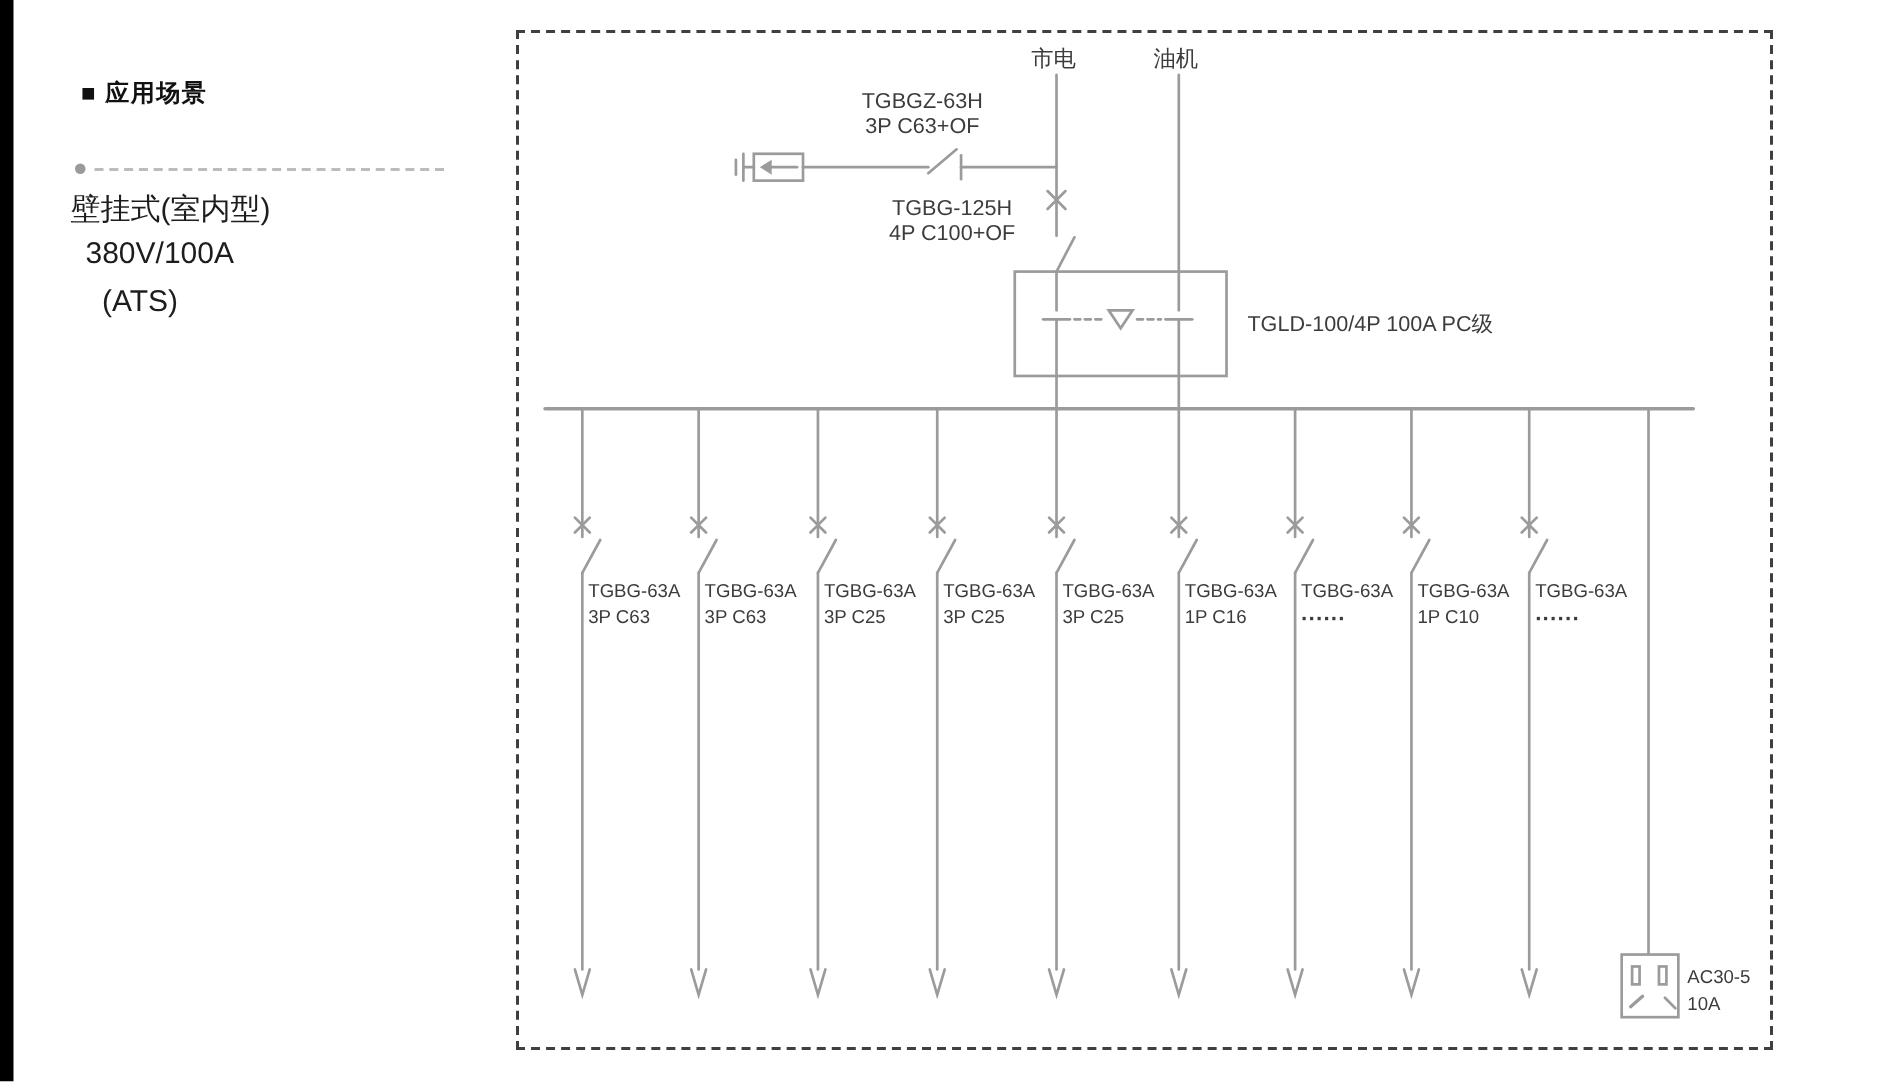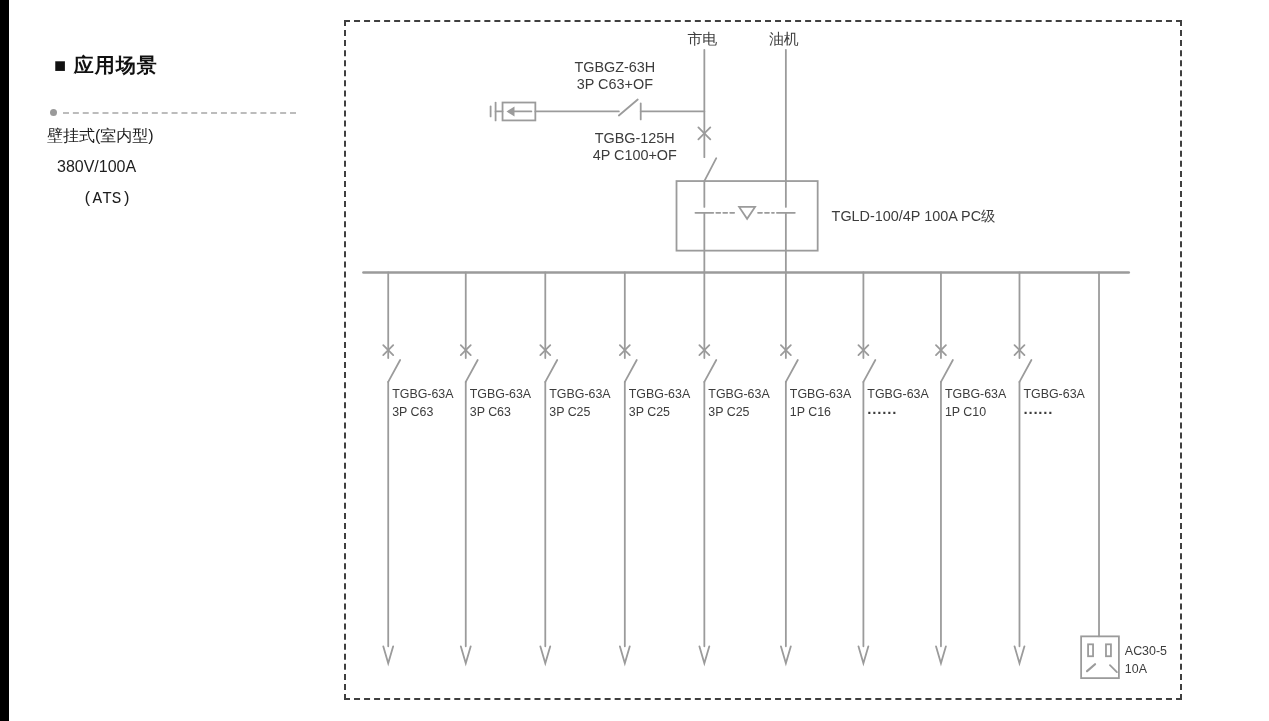--- a/index.html
+++ b/index.html
@@ -1,32 +1,32 @@
 <!DOCTYPE html>
 <html><head>
 <meta charset="utf-8">
 <style>
   * { margin:0; padding:0; box-sizing:border-box; }
   html,body { width:1269px; height:721px; background:#ffffff;
     font-family:"Liberation Sans", sans-serif; position:relative; overflow:hidden; }
 
   .left-strip { position:absolute; left:0; top:0; width:9px; height:721px; background:#000; }
 
-  .sidebar-heading { position:absolute; left:54px; top:52px; font-size:20px;
+  .sidebar-heading { position:absolute; left:54px; top:52px; font-size:16px;
     font-weight:bold; color:#111; letter-spacing:1px; white-space:nowrap; }
 
   .dashed-rule { position:absolute; left:50px; top:109px; width:246px;
     display:flex; align-items:center; gap:6px; }
   .dashed-rule .dot { width:7px; height:7px; border-radius:50%; background:#9a9a9a; flex:0 0 auto; }
   .dashed-rule .dashes { flex:1; border-top:2px dashed #bcbcbc; height:0; }
 
-  .spec-line { position:absolute; font-size:16px; color:#1d1d1d; white-space:nowrap; }
+  .spec-line { position:absolute; font-size:20px; color:#1d1d1d; white-space:nowrap; }
   .spec-1 { left:47px; top:126px; }
   .spec-2 { left:57px; top:158px; }
-  .spec-3 { left:83px; top:190px;font-family:Liberation Mono, monospace; }
+  .spec-3 { left:68px; top:190px; }
 
   .diagram-frame { position:absolute; left:344px; top:20px; width:838px; height:680px;
     border:2px dashed #3f3f3f; }
   .diagram-frame svg { display:block; }
 
   text { font-family:"Liberation Sans", sans-serif; }
 </style>
 </head>
 <body>
 

